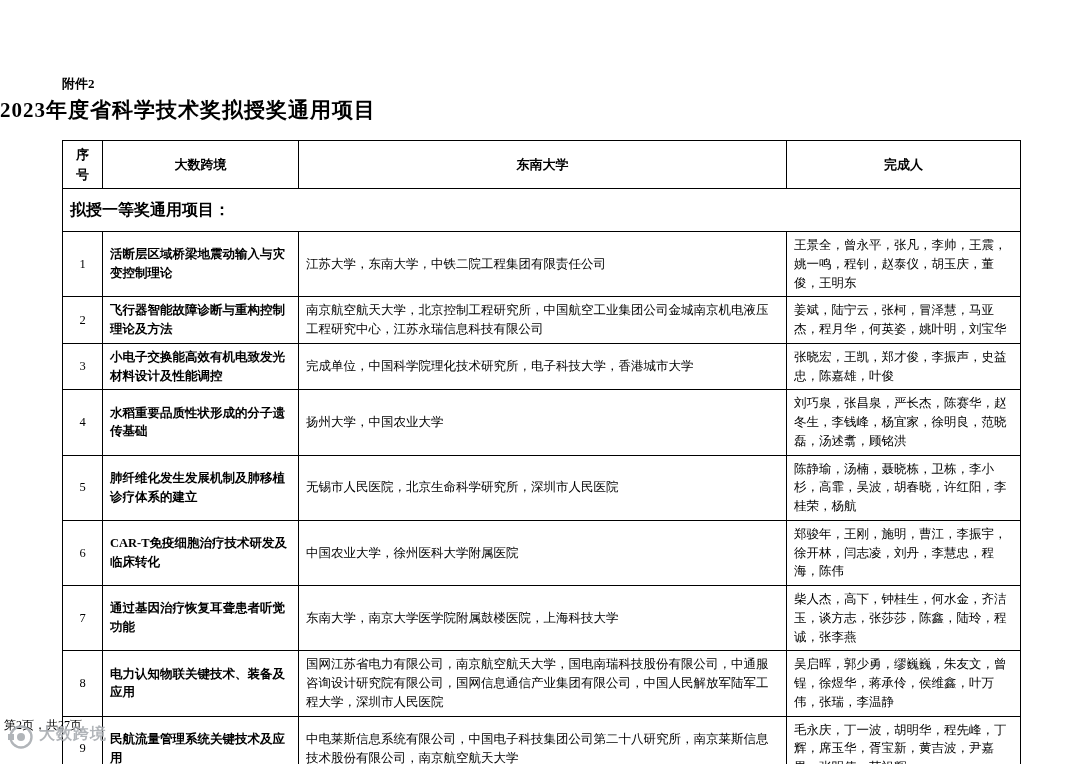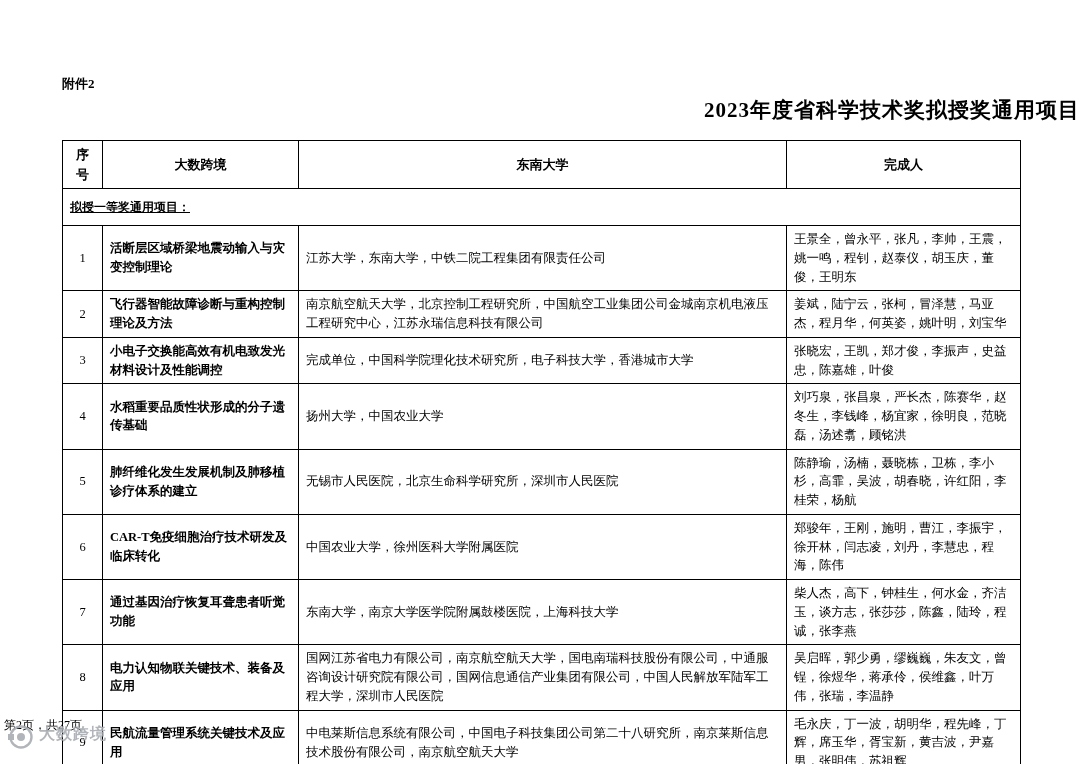--- a/index.html
+++ b/index.html
@@ -14,21 +14,21 @@
   .page {
     position:absolute; inset:0;
     background:#ffffff;
   }
   .attachment-label {
     position:absolute; left:62px; top:54px;
     font-size:13px; font-weight:bold;margin-top:21px;
   }
   .doc-title {
     position:absolute; left:0; right:0; top:96px;
-    text-align:right;
+    text-align:left;
     font-size:21px; font-weight:bold;
     letter-spacing:1px;
   }
   table.awards {
     position:absolute; left:62px; top:140px;
     width:958px;
     border-collapse:collapse;
     table-layout:fixed;
   }
   .awards th, .awards td {
@@ -40,23 +40,22 @@
     word-break:break-all;
   }
   .awards thead th {
     text-align:center;
     font-weight:bold;
     font-size:13px;
     height:34px;
   }
   .section-row td {
     font-weight:bold;
-    font-size:12px;
+    font-size:16px;
     padding:9px 7px;
-    text-decoration:underline;
   }
   .c-no { text-align:center; }
   .c-project { font-weight:bold; }
   .page-footer {
     position:absolute; left:4px; right:0; bottom:30px;
     text-align:left;
     font-size:12px;
   }
   .watermark {
     position:absolute; left:8px; bottom:14px;

